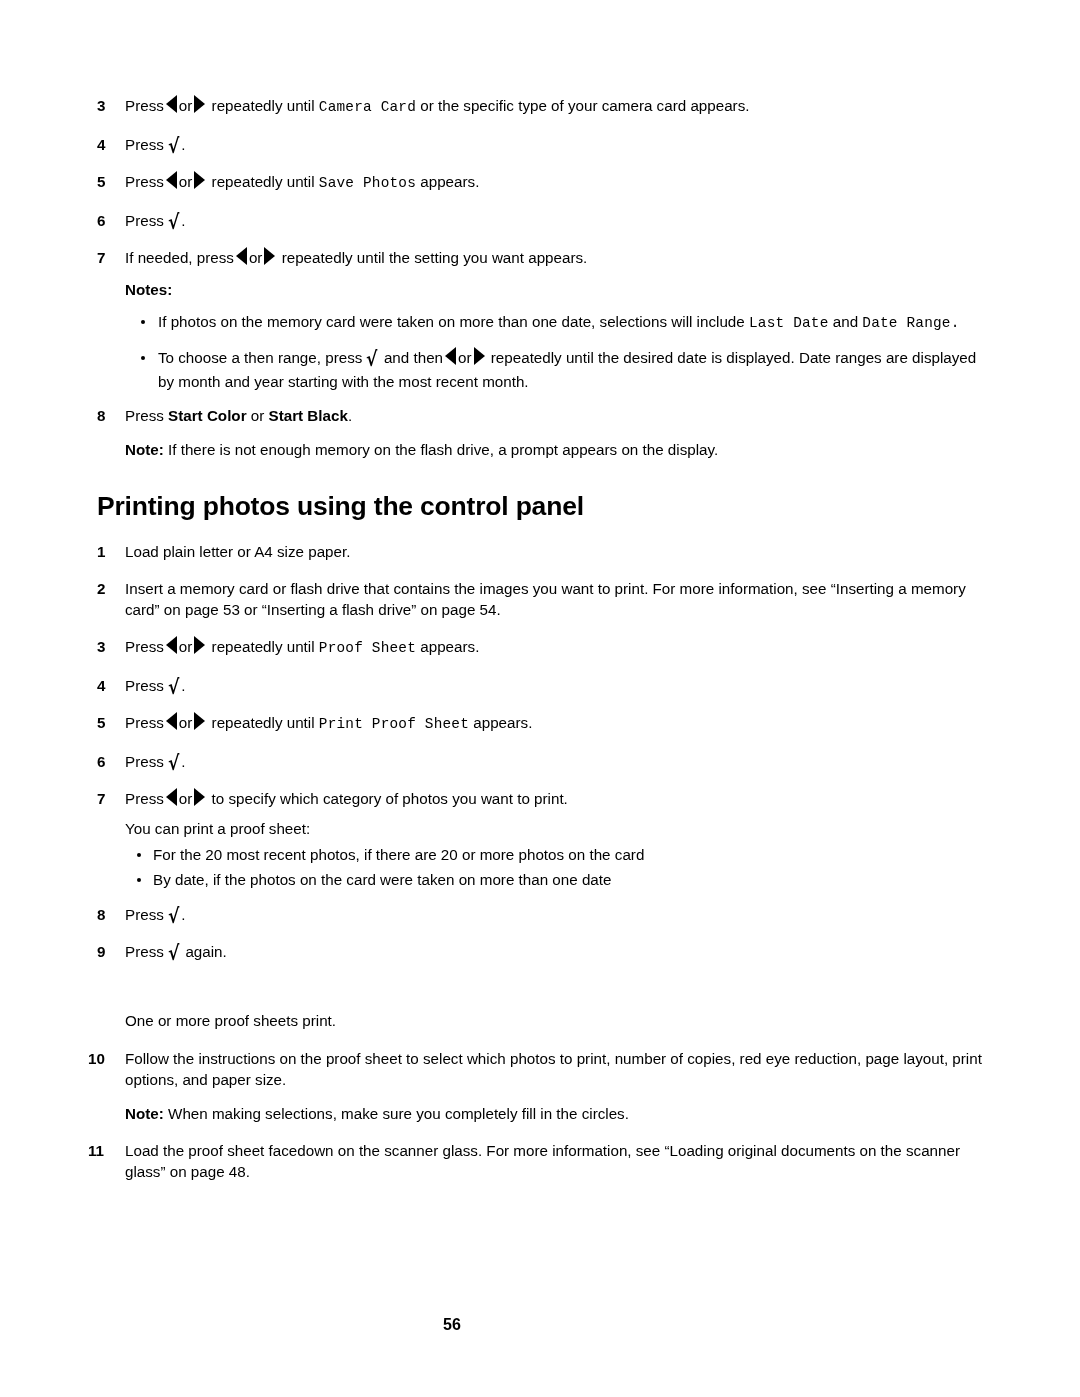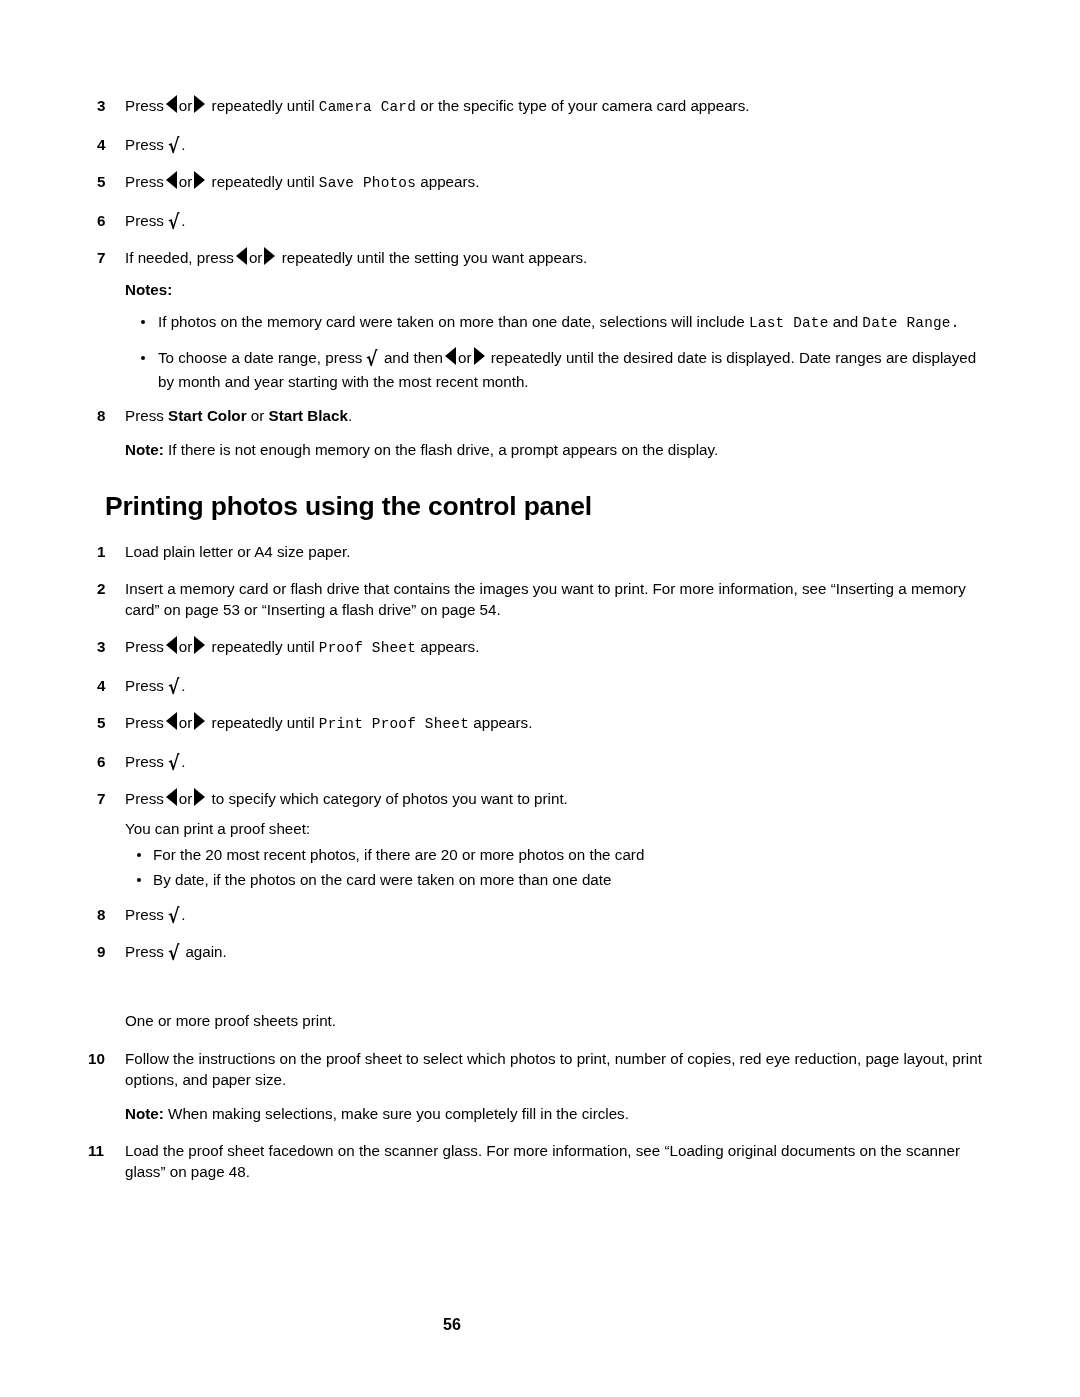--- a/index.html
+++ b/index.html
@@ -150,21 +150,21 @@
   .plain-indent {
     font-size: 15.2px;
     line-height: 21px;
     margin: 0 0 3px 28px;
   }
 
   
   h1.h-main {
     font-size: 26.5px;
     font-weight: bold;
-    margin: 31px 0 19px 8px;
+    margin: 31px 0 19px 0;
     letter-spacing: -0.2px;
   }
   h2.h-sub {
     font-size: 20.5px;
     font-weight: bold;
     margin: 0 0 21px 0;
     letter-spacing: -0.1px;
   }
 
   
@@ -206,21 +206,21 @@
 
     <div class="step" style="margin-bottom:13px;">
       <span class="step-num">7</span>
       <span class="step-body"><span>If needed, press</span><span class="arrow-left"></span><span>or</span><span class="arrow-right"></span> <span>repeatedly until the setting you want appears.</span></span>
     </div>
 
     <div class="notes-head">Notes:</div>
 
     <ul class="note-list">
       <li><span>If photos on the memory card were taken on more than one date, selections will include</span> <span class="mono">Last Date</span> <span>and</span> <span class="mono">Date Range</span><span class="mono">.</span></li>
-      <li><span>To choose a date range, press</span><span class="check">√</span> <span>and then</span><span class="arrow-left"></span><span>or</span><span class="arrow-right"></span> <span>repeatedly until the desired date is displayed. Date ranges are displayed by month and year starting with the most recent month.</span></li>
+      <li><span>To choose a then range, press</span><span class="check">√</span> <span>and then</span><span class="arrow-left"></span><span>or</span><span class="arrow-right"></span> <span>repeatedly until the desired date is displayed. Date ranges are displayed by month and year starting with the most recent month.</span></li>
     </ul>
 
     <div class="step" style="margin-bottom:13px;">
       <span class="step-num">8</span>
       <span class="step-body"><span>Press</span> <span class="b">Start Color</span> <span>or</span> <span class="b">Start Black</span><span>.</span></span>
     </div>
 
     <div class="note-line"><span class="b">Note:</span> <span>If there is not enough memory on the flash drive, a prompt appears on the display.</span></div>
 
     <h1 class="h-main">Printing photos using the control panel</h1>

